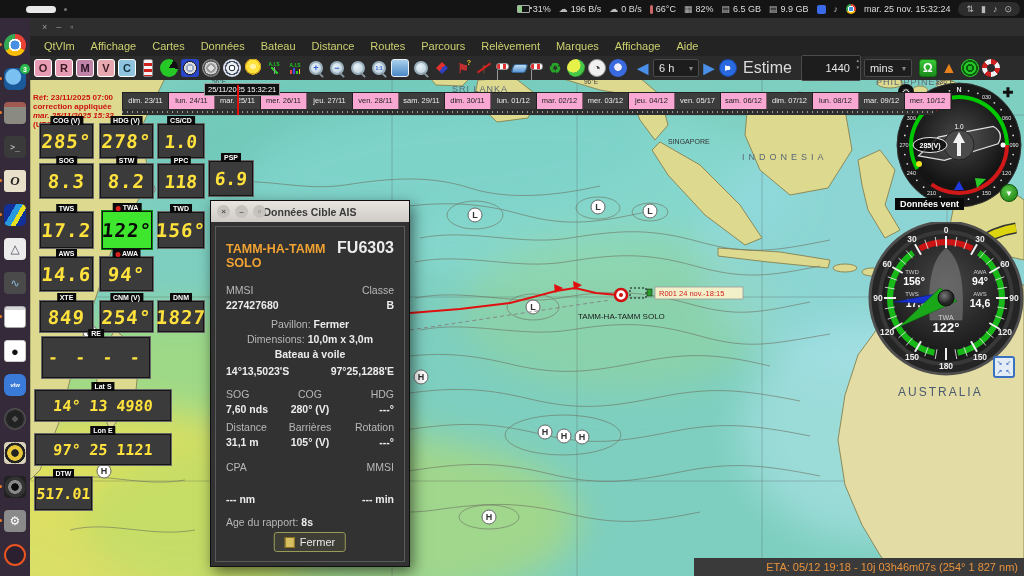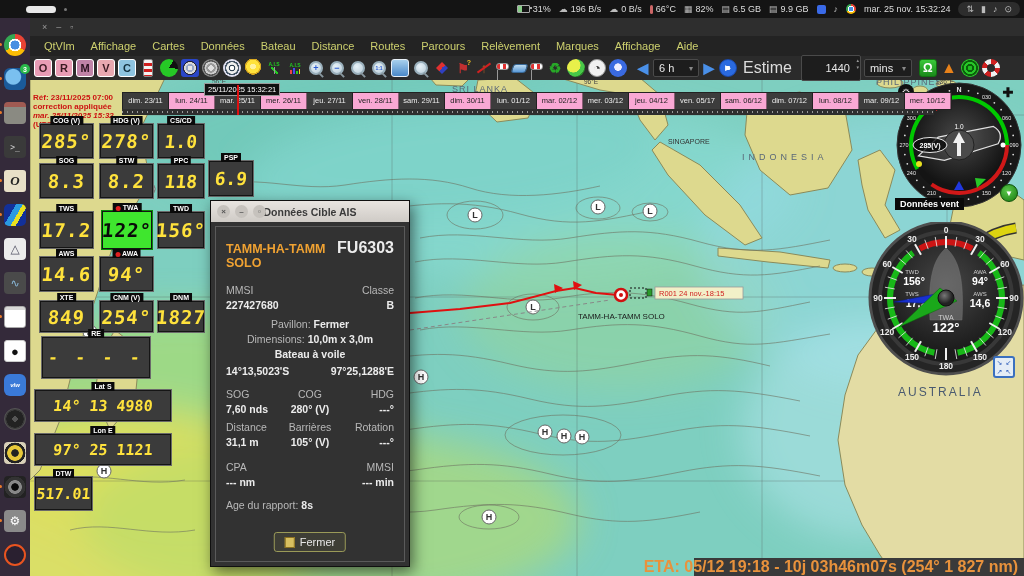--- a/index.html
+++ b/index.html
@@ -215,21 +215,21 @@
   .tg-val{font-size:10.5px;font-weight:bold;fill:#fff;text-anchor:middle}
   .tg-twaval{font-size:13px;font-weight:bold;fill:#fff;text-anchor:middle}
   .tg-num{font-size:8.5px;font-weight:bold;fill:#ececec;text-anchor:middle}
   #gauge-resize{position:absolute;left:993px;top:356px;width:22px;height:22px;background:#e4edf6;border:2px solid #3a70c0;
                 border-radius:3px;z-index:16;display:grid;grid-template-columns:1fr 1fr;color:#2858b8;font-size:7px;
                 line-height:9px;text-align:center;box-sizing:border-box}
 
   
   #statusbar{position:absolute;left:694px;top:558px;width:330px;height:18px;background:#3a3a3a;z-index:25;
              display:flex;align-items:center;justify-content:flex-end;padding-right:6px;box-sizing:border-box}
-  #eta{color:#e8923c;font-size:16px;font-weight:bold;white-space:nowrap}
+  #eta{color:#e8923c;font-size:11px;font-weight:normal;white-space:nowrap}
 </style>
 </head>
 <body>
 
 <svg id="map" viewBox="30 78 994 498">
   <defs>
     <filter id="bl" x="-40%" y="-40%" width="180%" height="180%">
         <feGaussianBlur stdDeviation="18"></feGaussianBlur>
       </filter>
     <radialGradient id="wrface" cx="50%" cy="42%">
@@ -746,21 +746,21 @@
     </div>
     <div class="ar ar3 b" style="margin-top:3px">
       <span>31,1 m</span>
         <span>105° (V)</span>
         <span>---°</span>
     </div>
     <div class="ar" style="margin-top:13px">
       <span>CPA</span>
         <span>MMSI</span>
     </div>
-    <div class="ar b" style="margin-top:3px">
+    <div class="ar b" style="margin-top:20px">
       <span>--- nm</span>
         <span>--- min</span>
     </div>
     <div style="margin-top:11px">
       <span>Age du rapport:</span>
       <span class="b">8s</span>
     </div>
     <div id="fermer">
       <span class="doori"></span>
       <span>Fermer</span>

